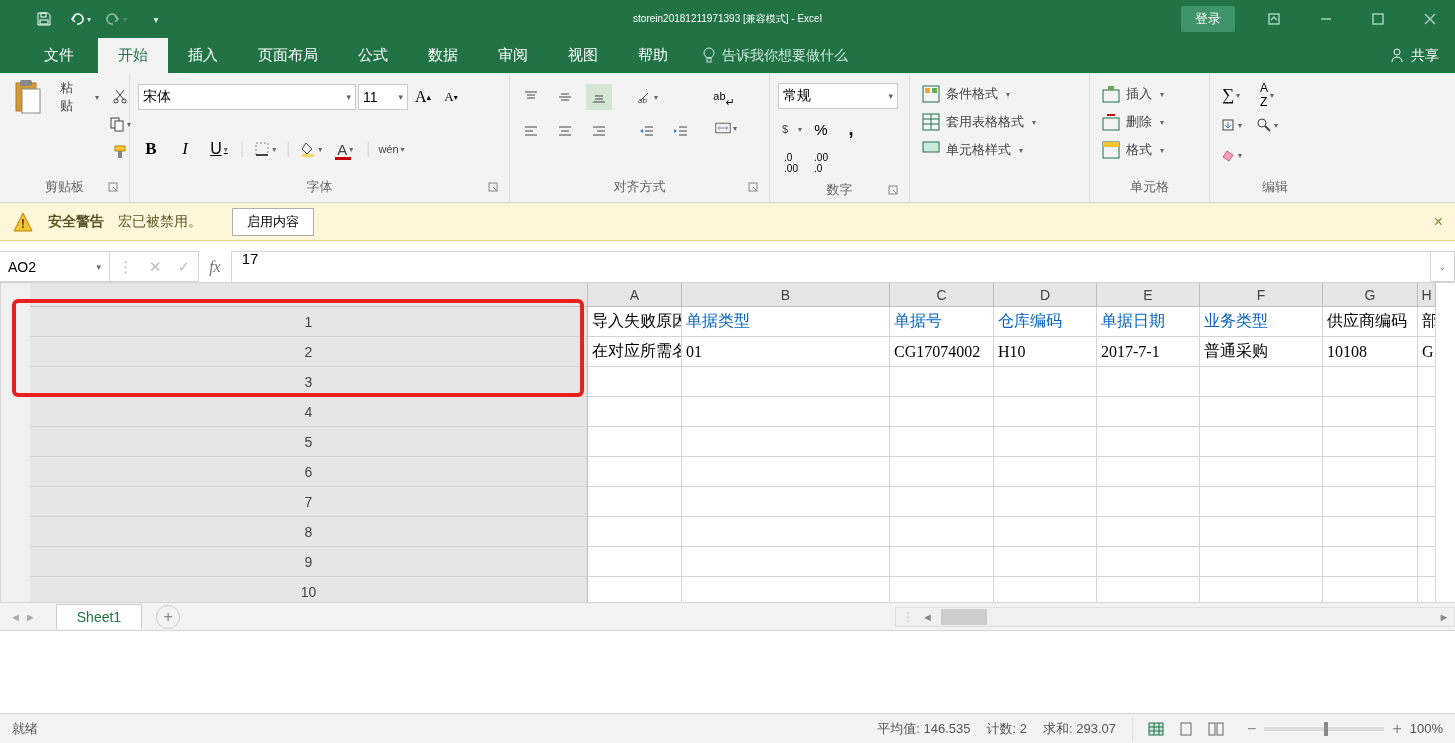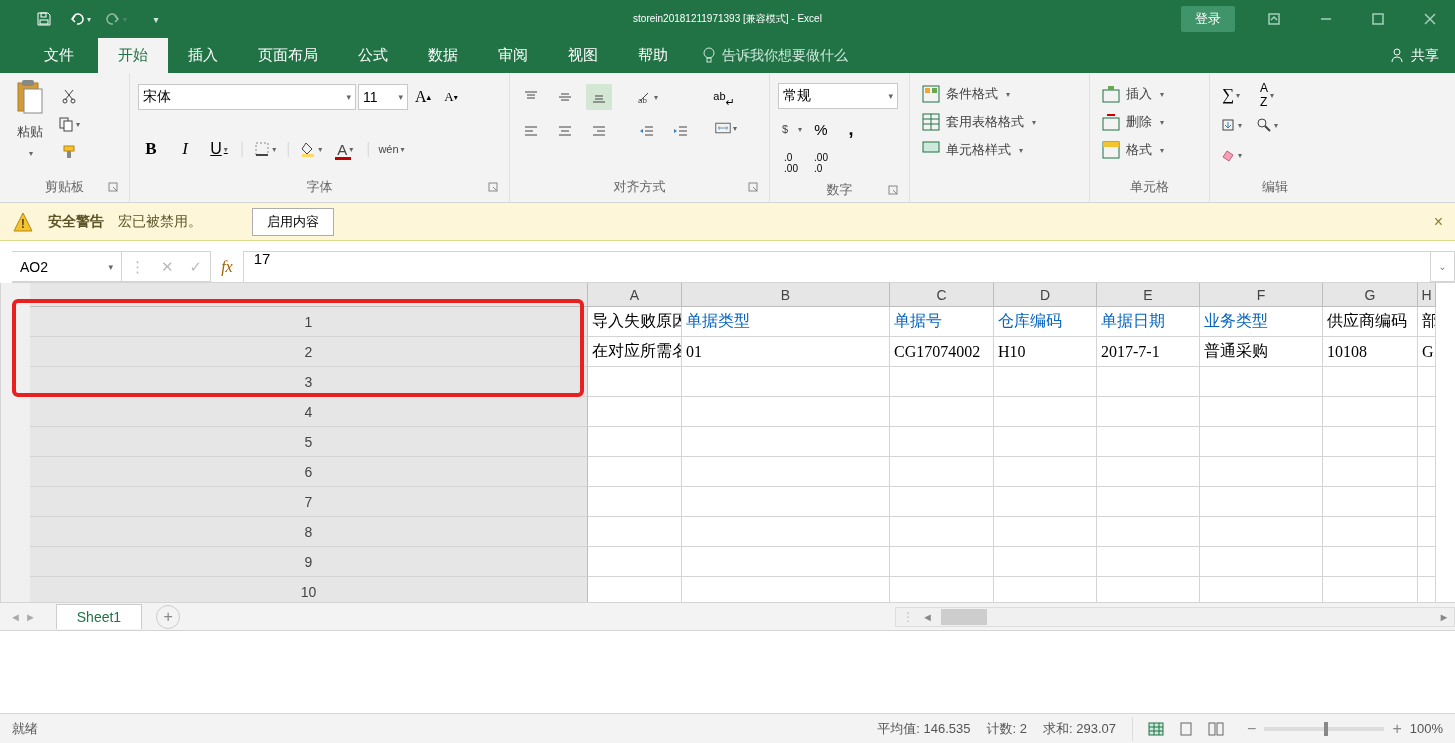--- a/index.html
+++ b/index.html
@@ -27,46 +27,46 @@
 .share-btn svg { width: 16px; height: 16px; fill: #fff; }
 
 
 .ribbon { background: #f3f3f3; border-bottom: 1px solid #d4d4d4; display: flex; height: 130px; }
 .rgroup { border-right: 1px solid #e1e1e1; padding: 4px 8px 0 8px; display: flex; flex-direction: column; position: relative; }
 .rgroup-body { flex: 1; display: flex; align-items: flex-start; gap: 4px; }
 .rgroup-label { text-align: center; font-size: 13px; color: #666; padding: 4px 0 6px 0; position: relative; }
 .rgroup-label .dlg { position: absolute; right: 2px; top: 6px; width: 12px; height: 12px; }
 .rgroup-label .dlg svg { width: 10px; height: 10px; stroke: #888; fill: none; }
 
-.big-btn { display: flex; flex-direction: column; align-items: center; gap: 8px; font-size: 13px; color: #444; padding: 2px 4px; }
+.big-btn { display: flex; flex-direction: row; align-items: center; gap: 16px; font-size: 13px; color: #444; padding: 2px 4px; }
 .big-btn .ico { width: 36px; height: 36px; display: flex; align-items: center; justify-content: center; }
 .small-row { display: flex; align-items: center; gap: 2px; height: 28px; }
 .sm-btn { width: 26px; height: 26px; display: flex; align-items: center; justify-content: center; }
 .sm-btn svg { width: 16px; height: 16px; }
 .combo { background: #fff; border: 1px solid #c8c8c8; height: 26px; display: flex; align-items: center; padding: 0 4px; font-size: 14px; }
 .combo .dd { margin-left: auto; font-size: 9px; color: #666; padding-left: 6px; }
 .vstack { display: flex; flex-direction: column; gap: 2px; }
 .txtbtn { display: flex; align-items: center; gap: 6px; font-size: 13px; color: #444; padding: 2px 4px; height: 26px; }
 .dd-tri { font-size: 8px; color: #666; margin-left: 2px; }
 
 
 .secbar { background: #fdf6d8; border-bottom: 1px solid #e1d98e; height: 38px; display: flex; align-items: center; padding: 0 12px; gap: 14px; }
 .warn-ico { width: 22px; height: 22px; }
 .secbar .title { font-weight: bold; font-size: 14px; color: #5b5527; }
 .secbar .msg { font-size: 14px; color: #5b5527; }
-.secbar button { background: #fff; border: 1px solid #adadad; padding: 4px 14px; font-size: 13px; margin-left: 36px; }
+.secbar button { background: #fff; border: 1px solid #adadad; padding: 4px 14px; font-size: 13px; margin-left: 16px; }
 .secbar .close { margin-left: auto; font-size: 16px; color: #8a7e2f; cursor: pointer; }
 
 
-.fxrow { display: flex; align-items: stretch; border-bottom: 1px solid #d4d4d4; height: 32px; margin-top: 10px; margin-left: 12px; }
+.fxrow { display: flex; align-items: stretch; border-bottom: 1px solid #d4d4d4; height: 32px; margin-top: 10px; }
 .namebox { width: 110px; border: 1px solid #d4d4d4; border-left: none; display: flex; align-items: center; padding: 0 8px; font-size: 14px; }
 .namebox .dd { margin-left: auto; font-size: 9px; color: #666; }
 .fx-btns { display: flex; align-items: center; border: 1px solid #d4d4d4; border-left: none; padding: 0 8px; gap: 16px; }
 .fx-btns span { color: #888; font-size: 15px; }
-.fx-label { font-style: italic; font-family: serif; color: #a16207; font-size: 16px; padding: 0 10px; display: flex; align-items: center; border-right: 1px solid #d4d4d4; }
+.fx-label { font-style: italic; font-family: serif; color: #737373; font-size: 16px; padding: 0 10px; display: flex; align-items: center; border-right: 1px solid #d4d4d4; }
 .fx-input { flex: 1; border: 1px solid #d4d4d4; border-left: none; padding: 15px 10px; font-size: 15px; display: flex; align-items: flex-end; }
 .fx-expand { width: 24px; border: 1px solid #d4d4d4; border-left: none; display: flex; align-items: center; justify-content: center; }
 
 
 .grid-wrap { position: relative; height: 320px; overflow: hidden; border-bottom: 1px solid #d4d4d4; }
 .grid { display: grid; grid-template-columns: 30px 558px 94px 208px 104px 103px 103px 123px 95px 18px; }
 .colhdr, .rowhdr { background: #e6e6e6; border-right: 1px solid #bdbdbd; border-bottom: 1px solid #bdbdbd; display: flex; align-items: center; justify-content: center; font-size: 14px; color: #444; height: 24px; }
 .corner { background: #e6e6e6; border-right: 1px solid #bdbdbd; border-bottom: 1px solid #bdbdbd; height: 24px; }
 .cell { border-right: 1px solid #d4d4d4; border-bottom: 1px solid #d4d4d4; height: 30px; display: flex; align-items: center; padding: 0 4px; font-size: 16px; font-family: "SimSun", serif; overflow: hidden; white-space: nowrap; }
 .cell.link { color: #0563c1; }

